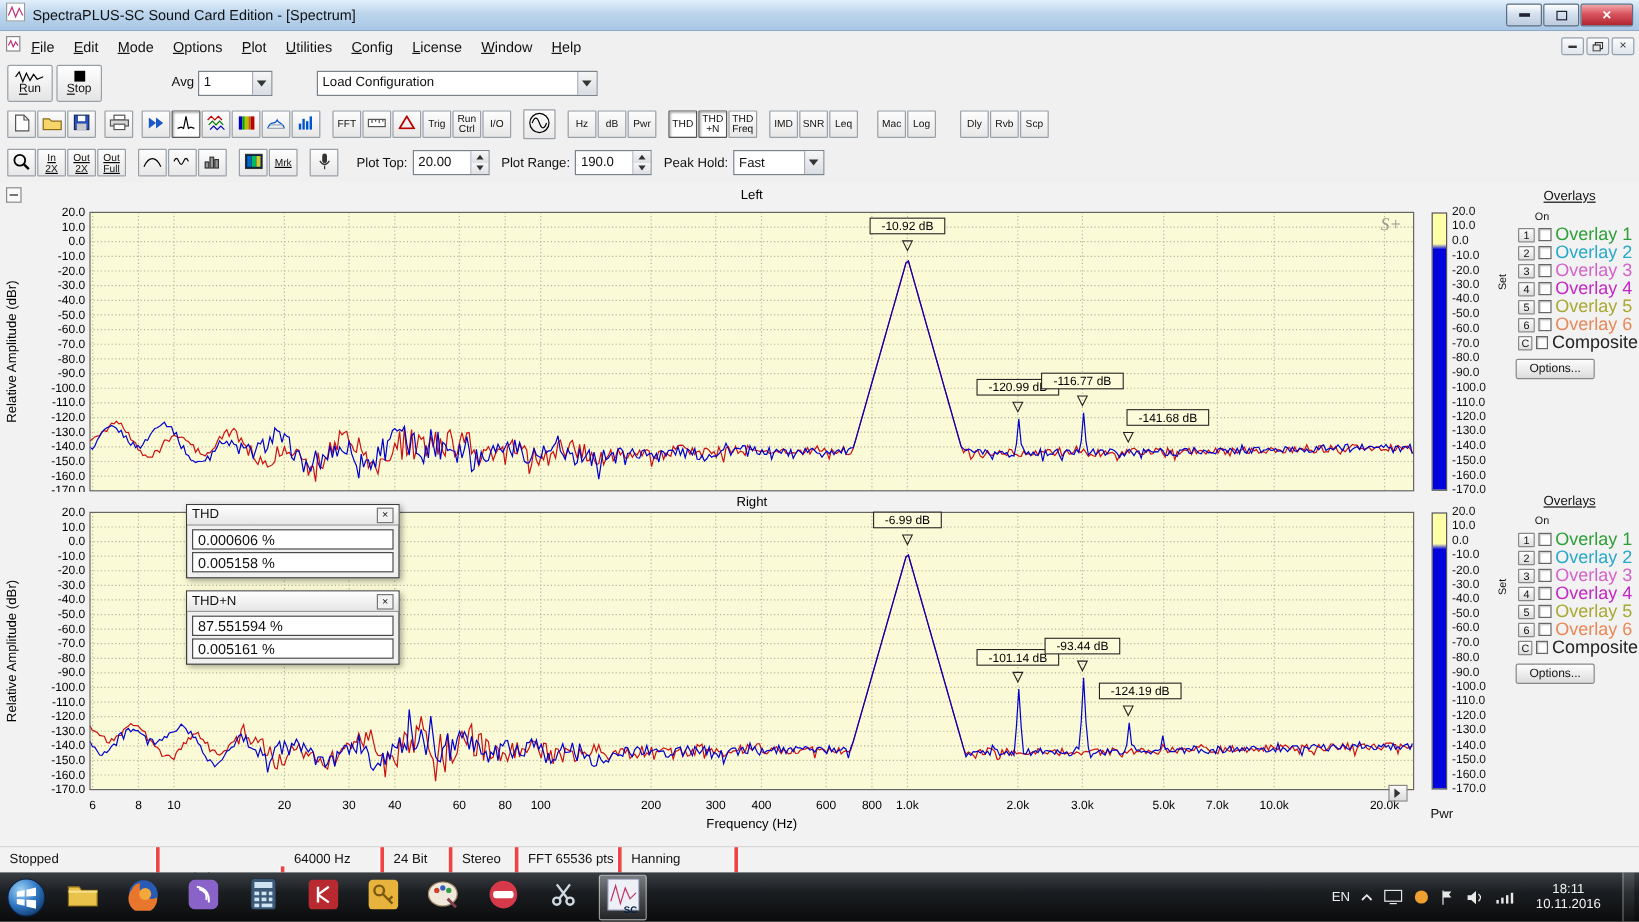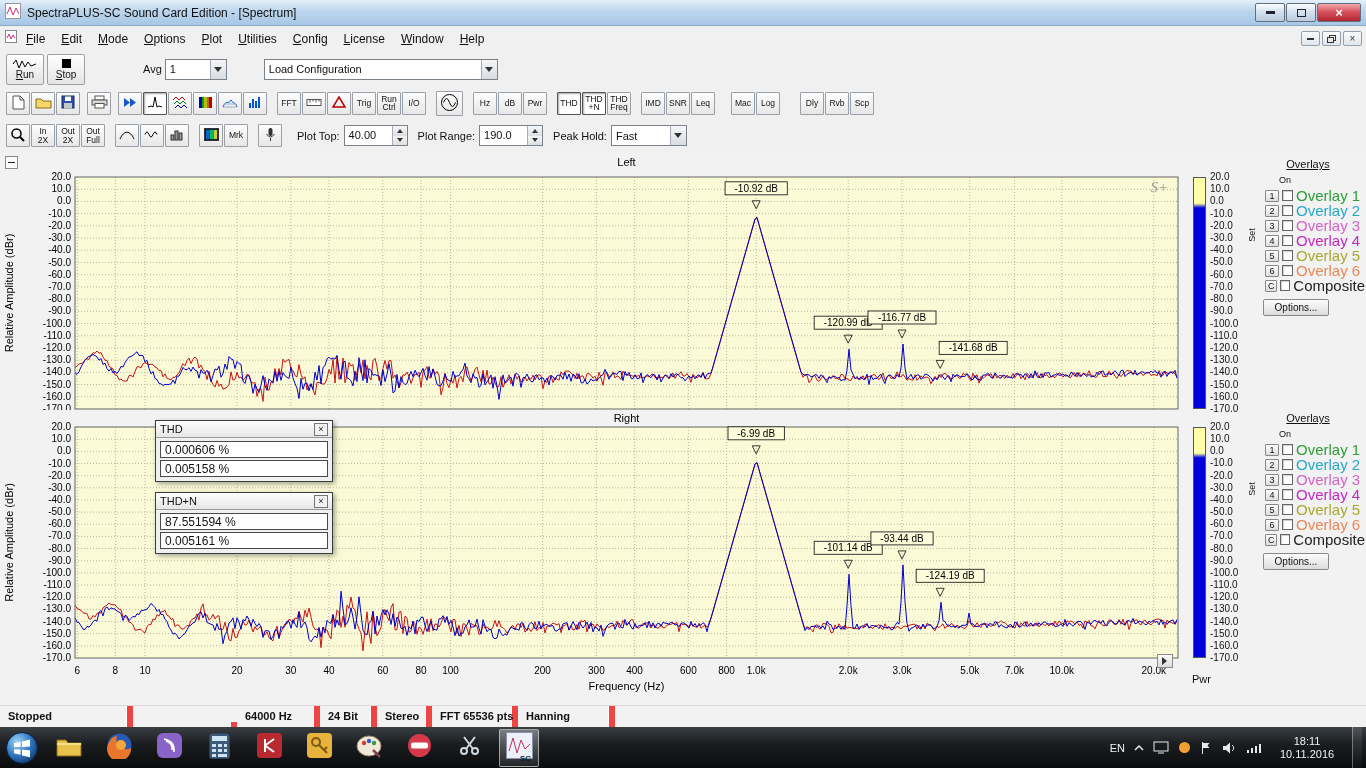--- a/index.html
+++ b/index.html
@@ -99,22 +99,22 @@
     display:flex;align-items:center;font-size:11px;padding:0 4px;color:#111;}
   .mini-close{margin-left:auto;width:14px;height:13px;border:1px solid #777;background:#f2f2f2;
     font-size:9px;line-height:11px;text-align:center;color:#222;}
   .mini-body{padding:3px 4px 4px 4px;}
   .mini-field{height:17px;border:1px solid #4a4a4a;background:#fff;font-size:12px;
     padding:1px 4px;margin-top:2px;color:#111;}
   .mini-field:first-child{margin-top:0;}
 
   
   .statusbar{height:22px;background:#f2f2f2;border-top:1px solid #d8d8d8;display:flex;align-items:stretch;}
-  .status-seg{font-size:11px;color:#111;padding:4px 8px 0 8px;border-right:6px solid #ef4444;
-    box-shadow:inset -1px 0 0 #fff;white-space:nowrap;font-weight:bold;}
+  .status-seg{font-size:11px;color:#111;padding:4px 8px 0 8px;border-right:3px solid #ef4444;
+    box-shadow:inset -1px 0 0 #fff;white-space:nowrap;}
   .status-fill{flex:1;}
 
   
   .taskbar{position:absolute;left:0;bottom:0;width:1366px;height:41px;
     background:linear-gradient(#3a3f44,#1b1e21 40%,#0a0b0c);display:flex;align-items:center;}
   .start-orb{width:44px;height:41px;display:flex;align-items:center;justify-content:center;}
   .tb-app{width:40px;height:38px;margin:0 5px;display:flex;align-items:center;justify-content:center;
     position:relative;border-radius:2px;}
   .tb-app.active{background:linear-gradient(rgba(255,255,255,.34),rgba(255,255,255,.10));
     border:1px solid rgba(255,255,255,.5);}
@@ -294,21 +294,21 @@
       <span class="tb-sep" style="width: 15px;"></span>
       <div class="tb-btn">Mac</div>
       <div class="tb-btn">Log</div>
       <span class="tb-sep" style="width: 19px;"></span>
       <div class="tb-btn">Dly</div>
       <div class="tb-btn">Rvb</div>
       <div class="tb-btn">Scp</div>
     </div>
 
   <div class="toolbar tb3">
-    <div id="toolbar-plot-buttons" style="display:flex;align-items:center;">
+    <div id="toolbar-plot-buttons" style="display:flex;align-items:center;text-decoration:underline;">
         <div class="tb-btn"><span><svg width="16" height="16">
               <circle cx="6.5" cy="6.5" r="4.5" fill="none" stroke="#000" stroke-width="1.5"></circle>
               <line x1="10" y1="10" x2="14" y2="14" stroke="#000" stroke-width="2"></line>
             </svg></span></div>
         <div class="tb-btn">In
 2X</div>
         <div class="tb-btn">Out
 2X</div>
         <div class="tb-btn">Out
 Full</div>
@@ -334,21 +334,21 @@
         <div class="tb-btn">Mrk</div>
         <span class="tb-sep" style="width: 9px;"></span>
         <div class="tb-btn"><span><svg width="13" height="15">
               <rect x="4.5" y="1" width="4" height="8" rx="2" fill="#333"></rect>
               <path d="M2.5 7 q4 6 8 0" stroke="#333" fill="none"></path>
               <path d="M6.5 11 v3" stroke="#333"></path>
             </svg></span></div>
       </div>
     <span class="lbl" style="margin-left:14px;">Plot Top:</span>
     <div class="spinbox">
-      <span class="spin-val">40.00</span>
+      <span class="spin-val">20.00</span>
       <span class="spin-btns">
           <span class="spin-btn">
             <span class="tri-up-s"></span>
           </span>
           <span class="spin-btn">
             <span class="tri-down-s"></span>
           </span>
         </span>
     </div>
     <span class="lbl">Plot Range:</span>

